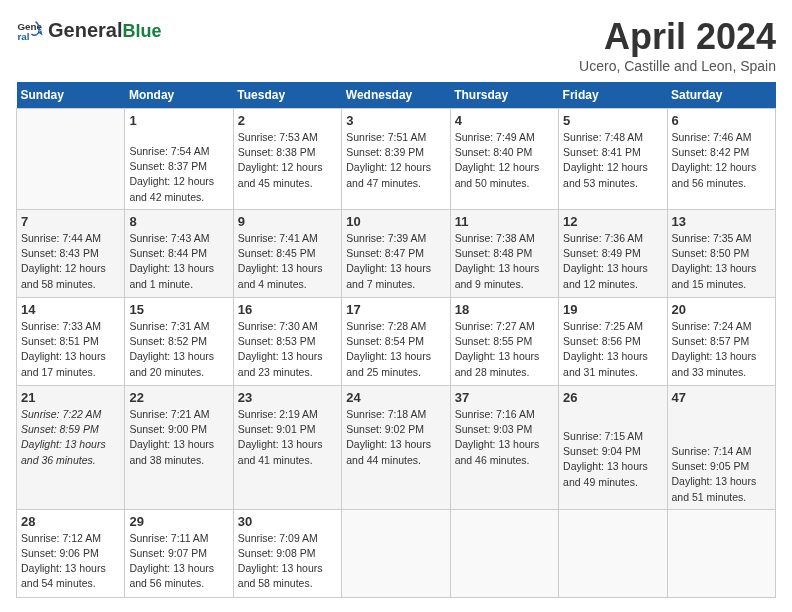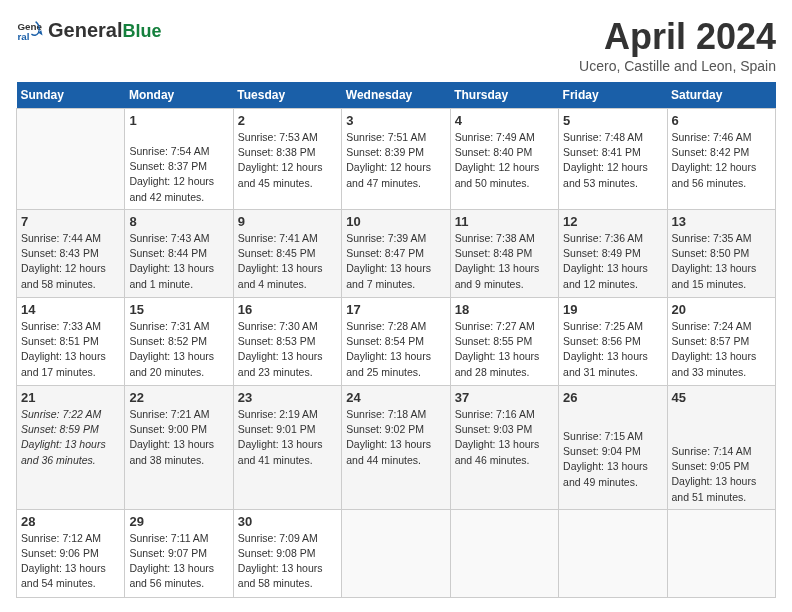--- a/index.html
+++ b/index.html
@@ -303,21 +303,21 @@
 and 46 minutes.</div>
         </td>
         <td>
           <div class="day-number">26</div>
           <div class="day-info" style="white-space: pre-line; margin-top: 24px;">Sunrise: 7:15 AM
 Sunset: 9:04 PM
 Daylight: 13 hours
 and 49 minutes.</div>
         </td>
         <td>
-          <div class="day-number">45</div>
+          <div class="day-number">47</div>
           <div class="day-info" style="white-space: pre-line; margin-top: 39px;">Sunrise: 7:14 AM
 Sunset: 9:05 PM
 Daylight: 13 hours
 and 51 minutes.</div>
         </td>
       </tr>
       <tr>
         <td>
           <div class="day-number">28</div>
           <div class="day-info" style="white-space: pre-line;">Sunrise: 7:12 AM

